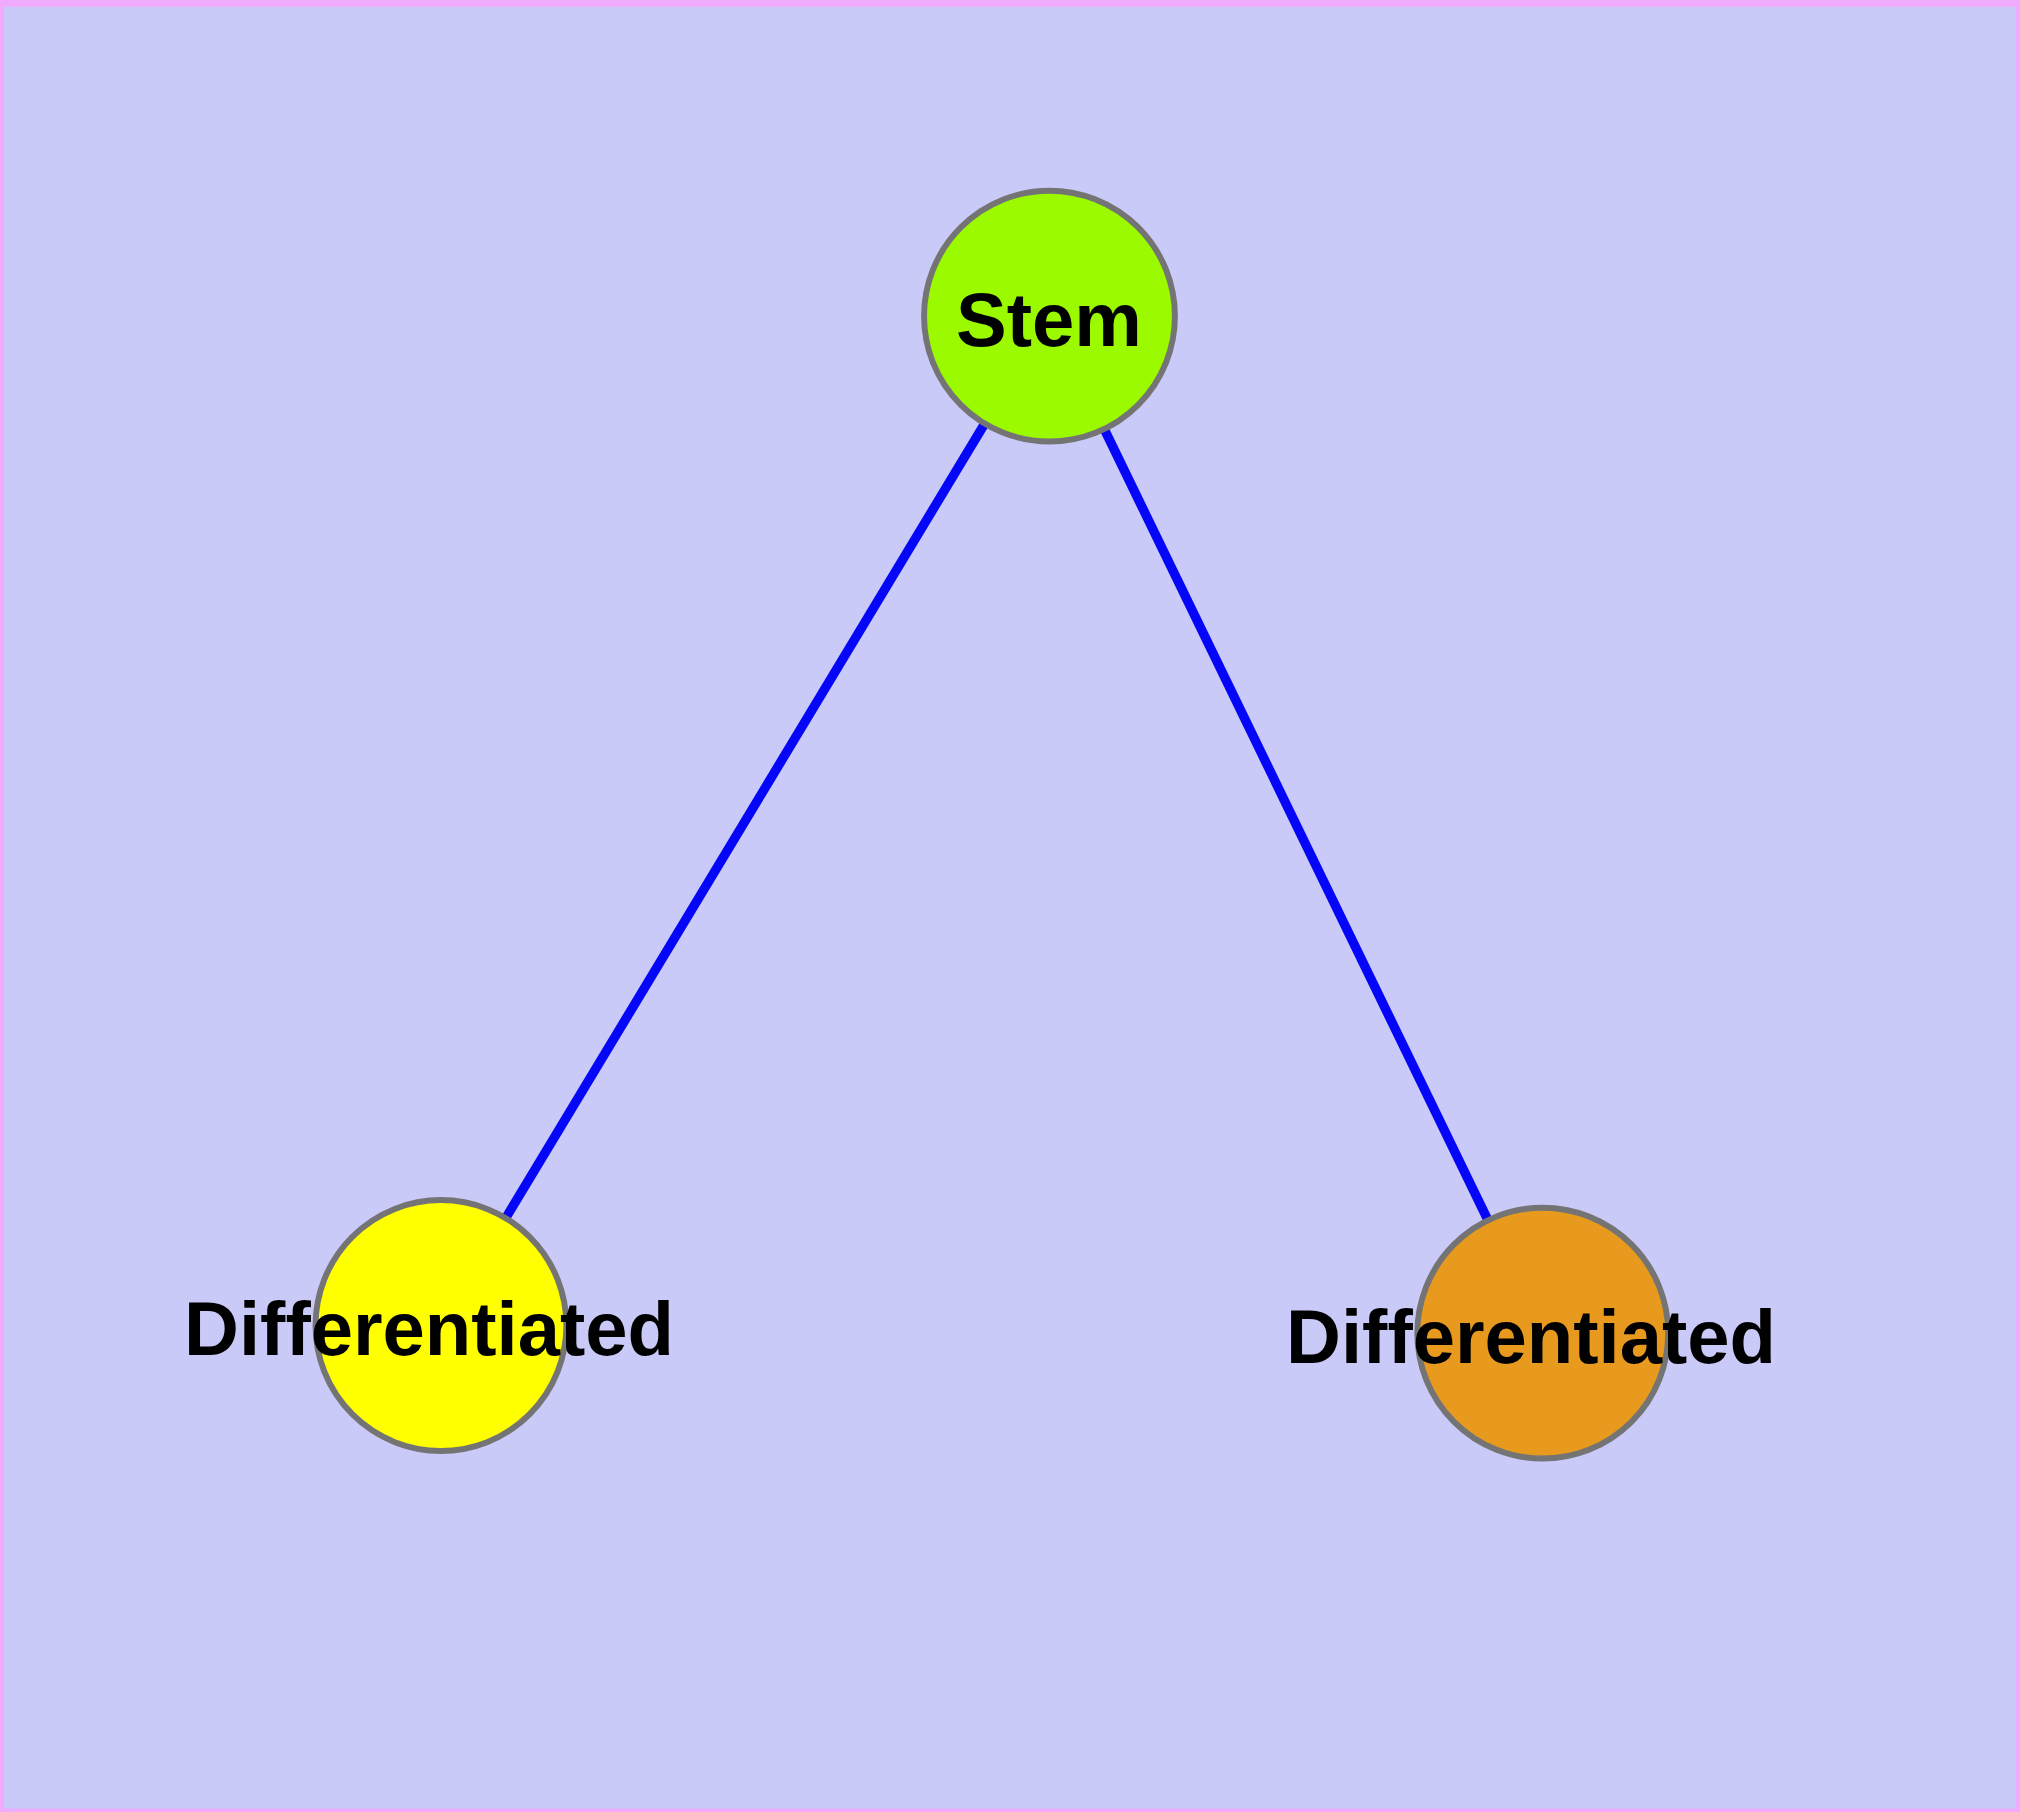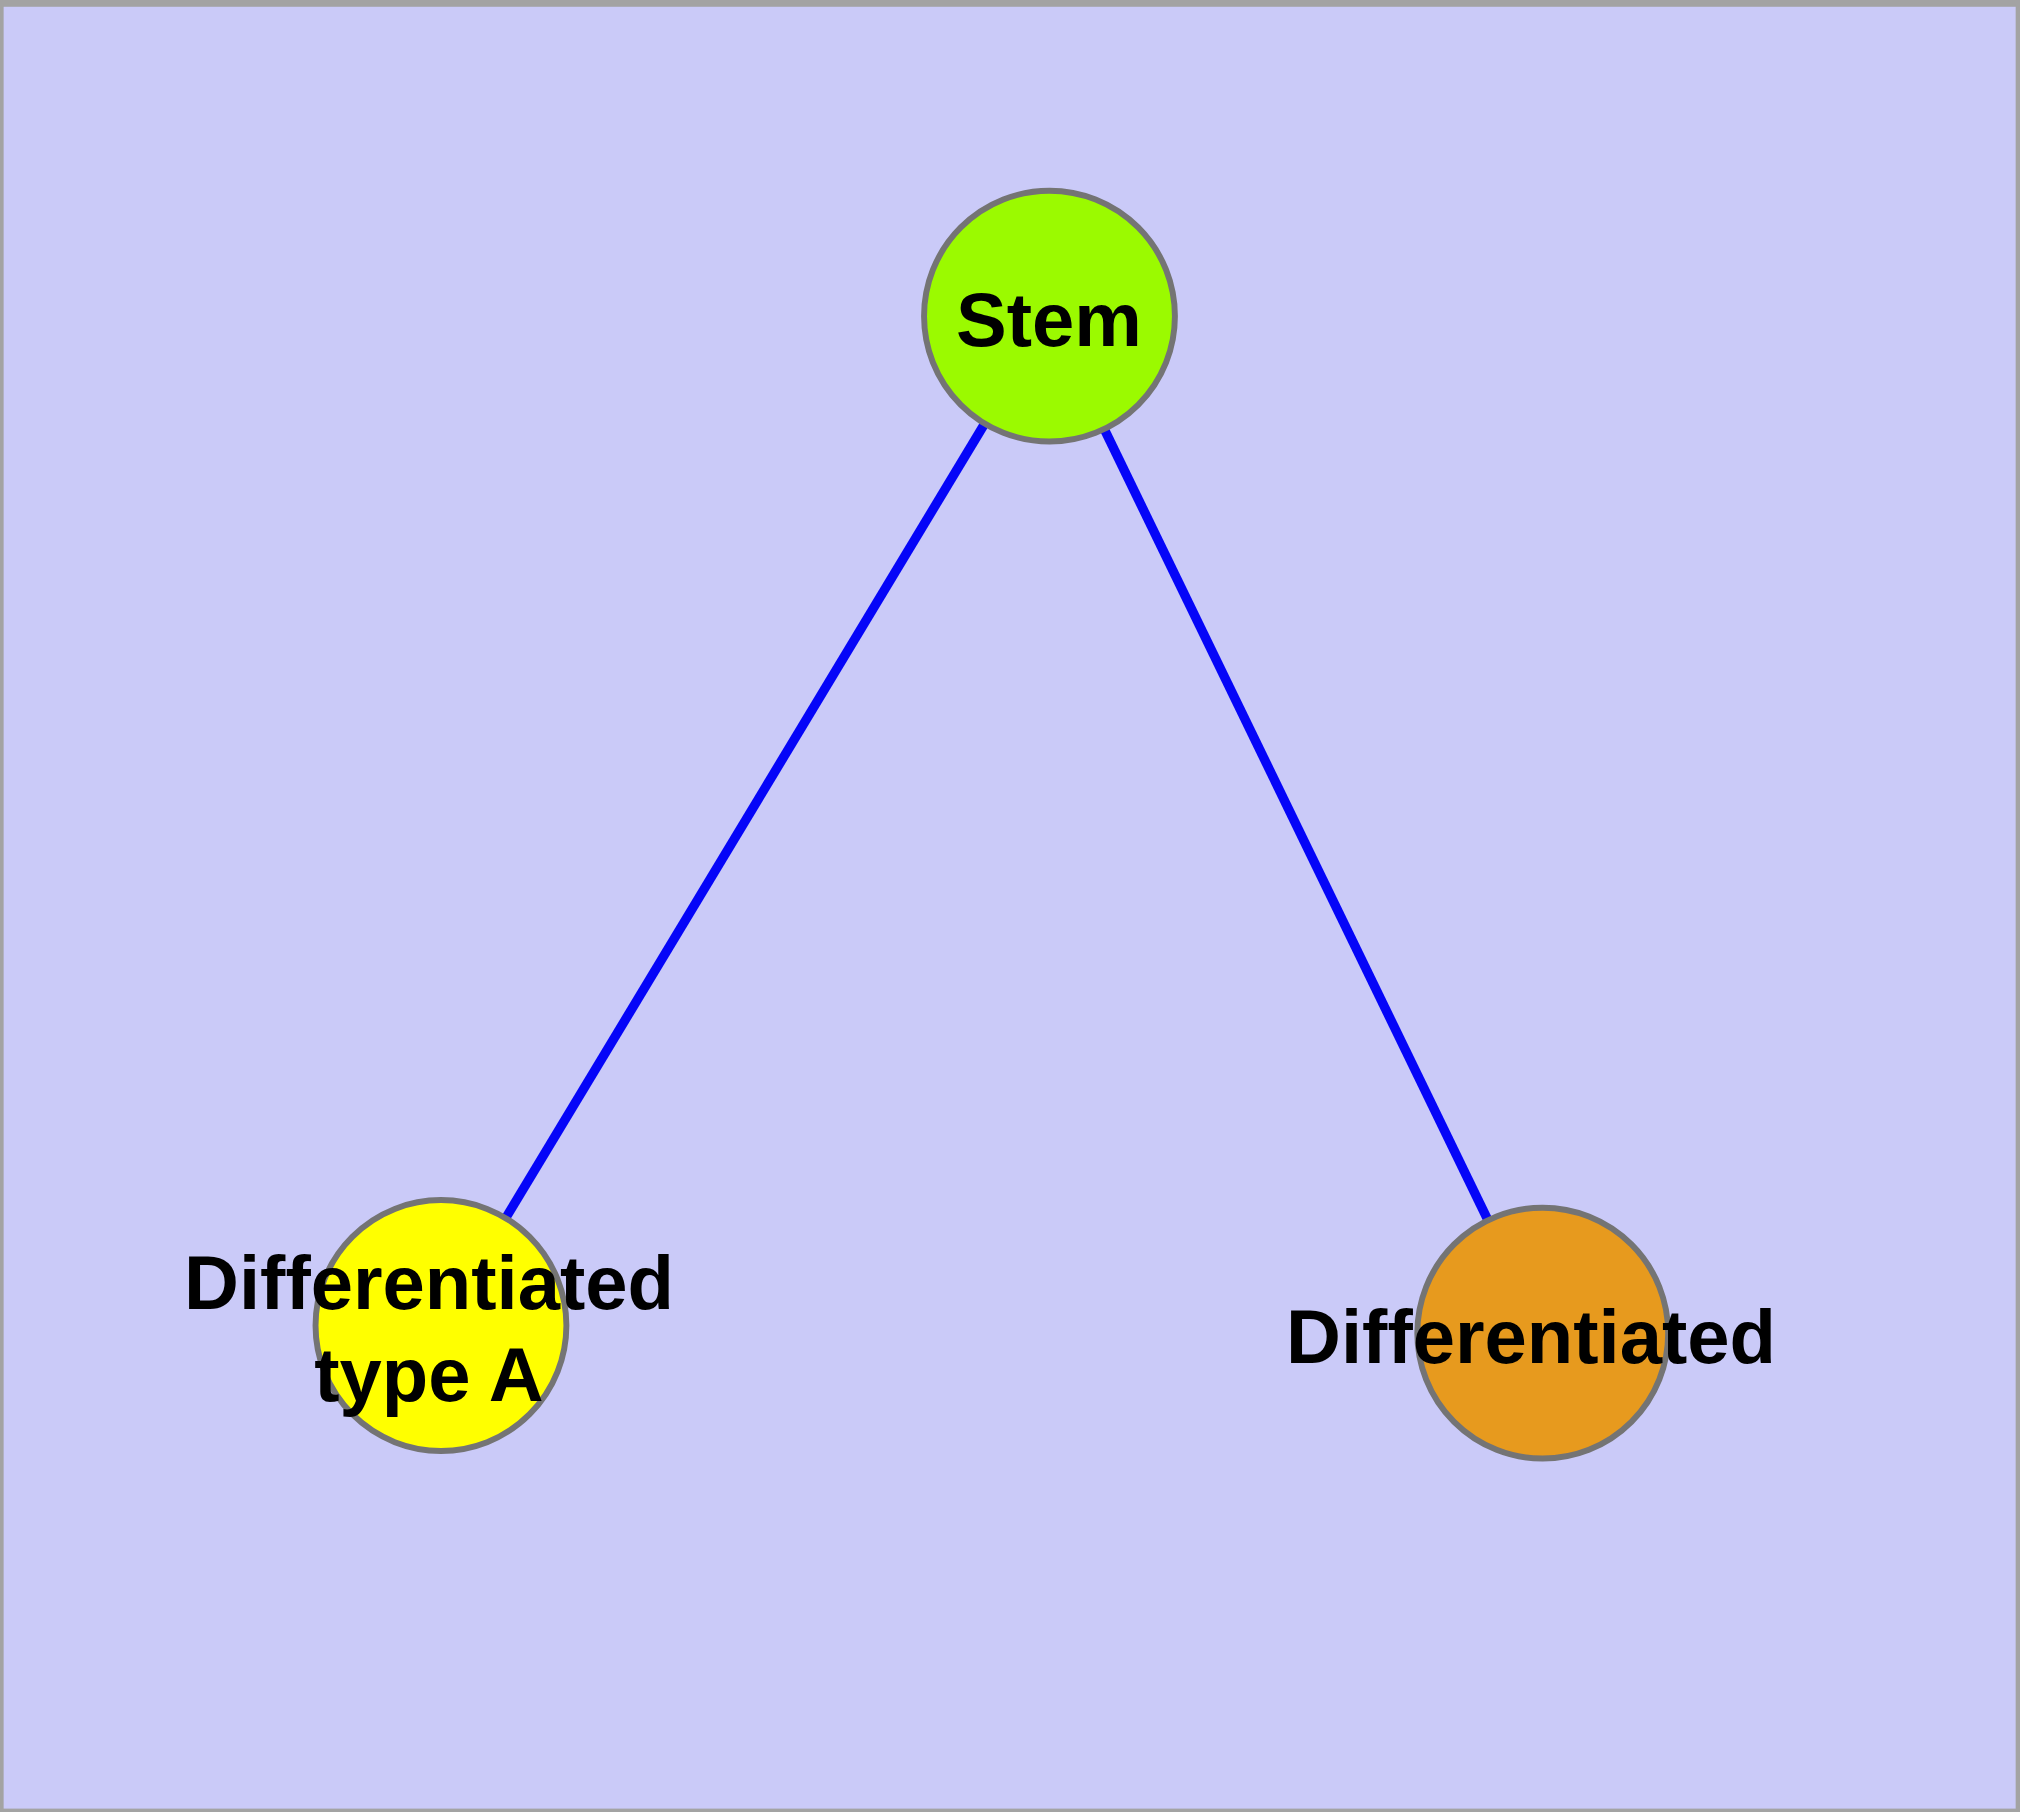--- a/index.html
+++ b/index.html
@@ -5,21 +5,21 @@
   html, body {
     margin: 0;
     padding: 0;
     background: #ffffff;
     font-family: "Liberation Sans", sans-serif;
   }
   .canvas {
     position: relative;
     width: 2021px;
     height: 1812px;
-    background: #a3a3a3;
+    background: #f0abfc;
     overflow: hidden;
   }
   .graph-svg {
     position: absolute;
     left: 0;
     top: 0;
     width: 2021px;
     height: 1812px;
     display: block;
   }
@@ -54,21 +54,20 @@
     <circle cx="520" cy="1564" r="148" stroke-width="7" fill="#FFFF00" stroke="#747474"></circle>
     <circle cx="1820" cy="1573" r="148" stroke-width="7" fill="#E79A1E" stroke="#747474"></circle>
   </svg>
 
   <div class="node-label" id="label-stem">
     <span>Stem</span>
   </div>
 
   <div class="node-label" id="label-typeA">
     <span>Differentiated</span>
-    <span>type A</span>
   </div>
 
   <div class="node-label" id="label-typeB">
     <span>Differentiated</span>
   </div>
 
 </div>
 
 
 </body></html>

